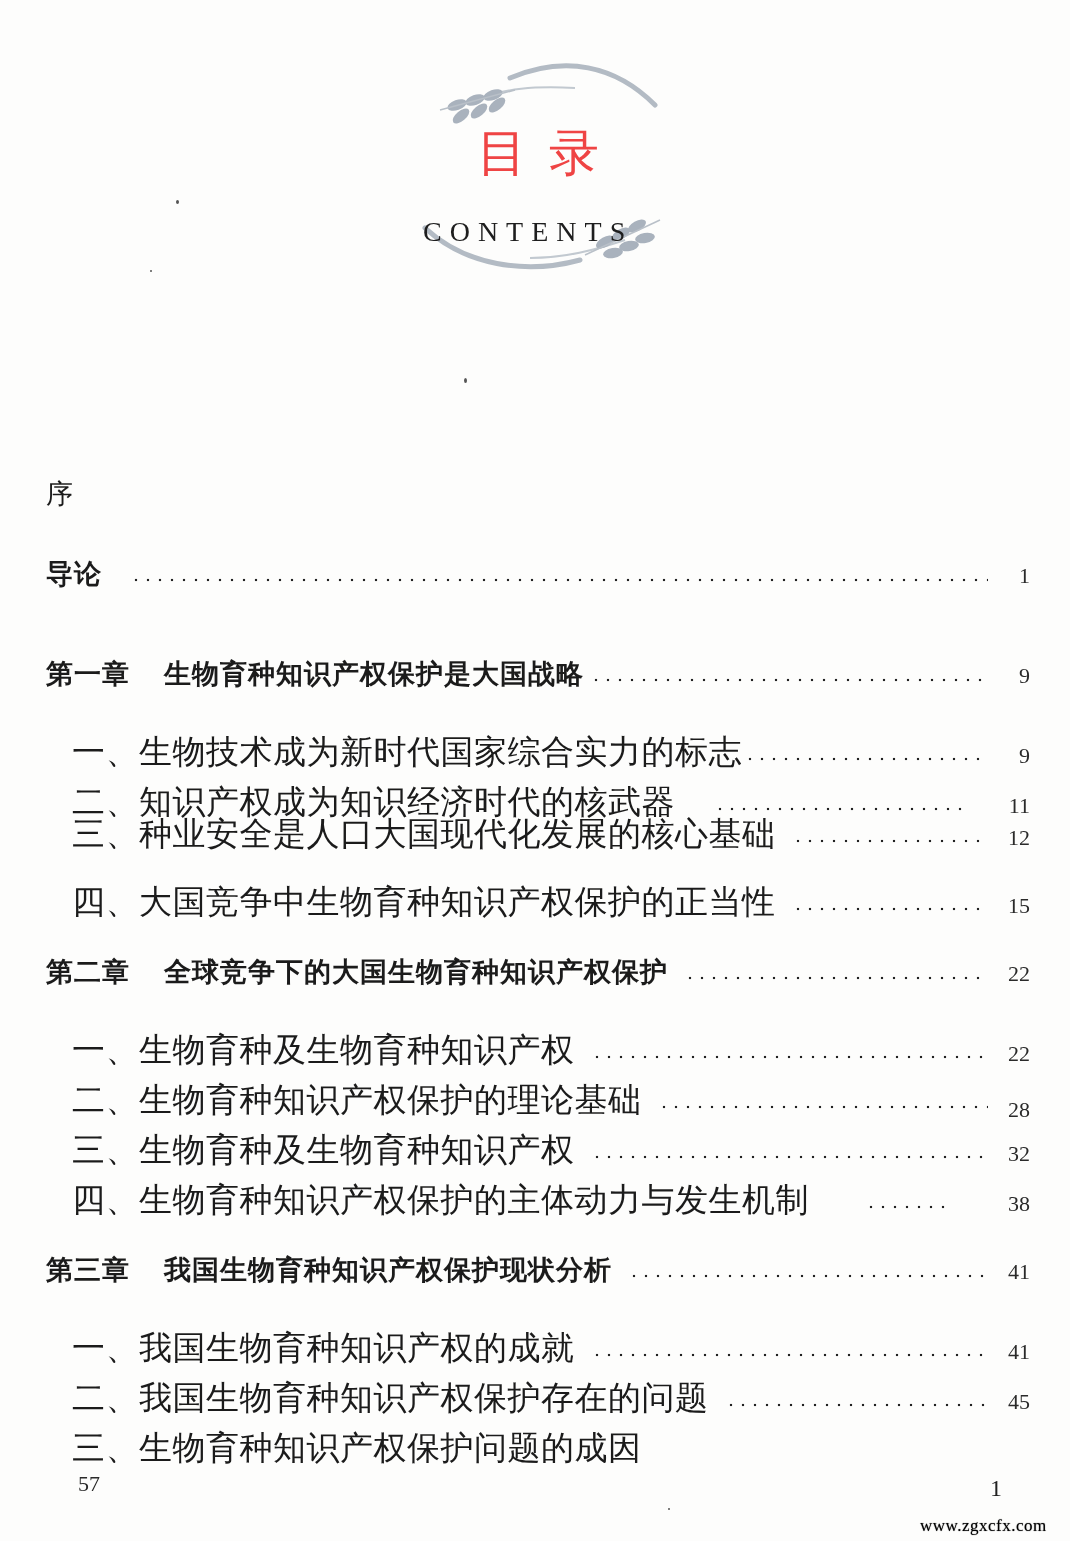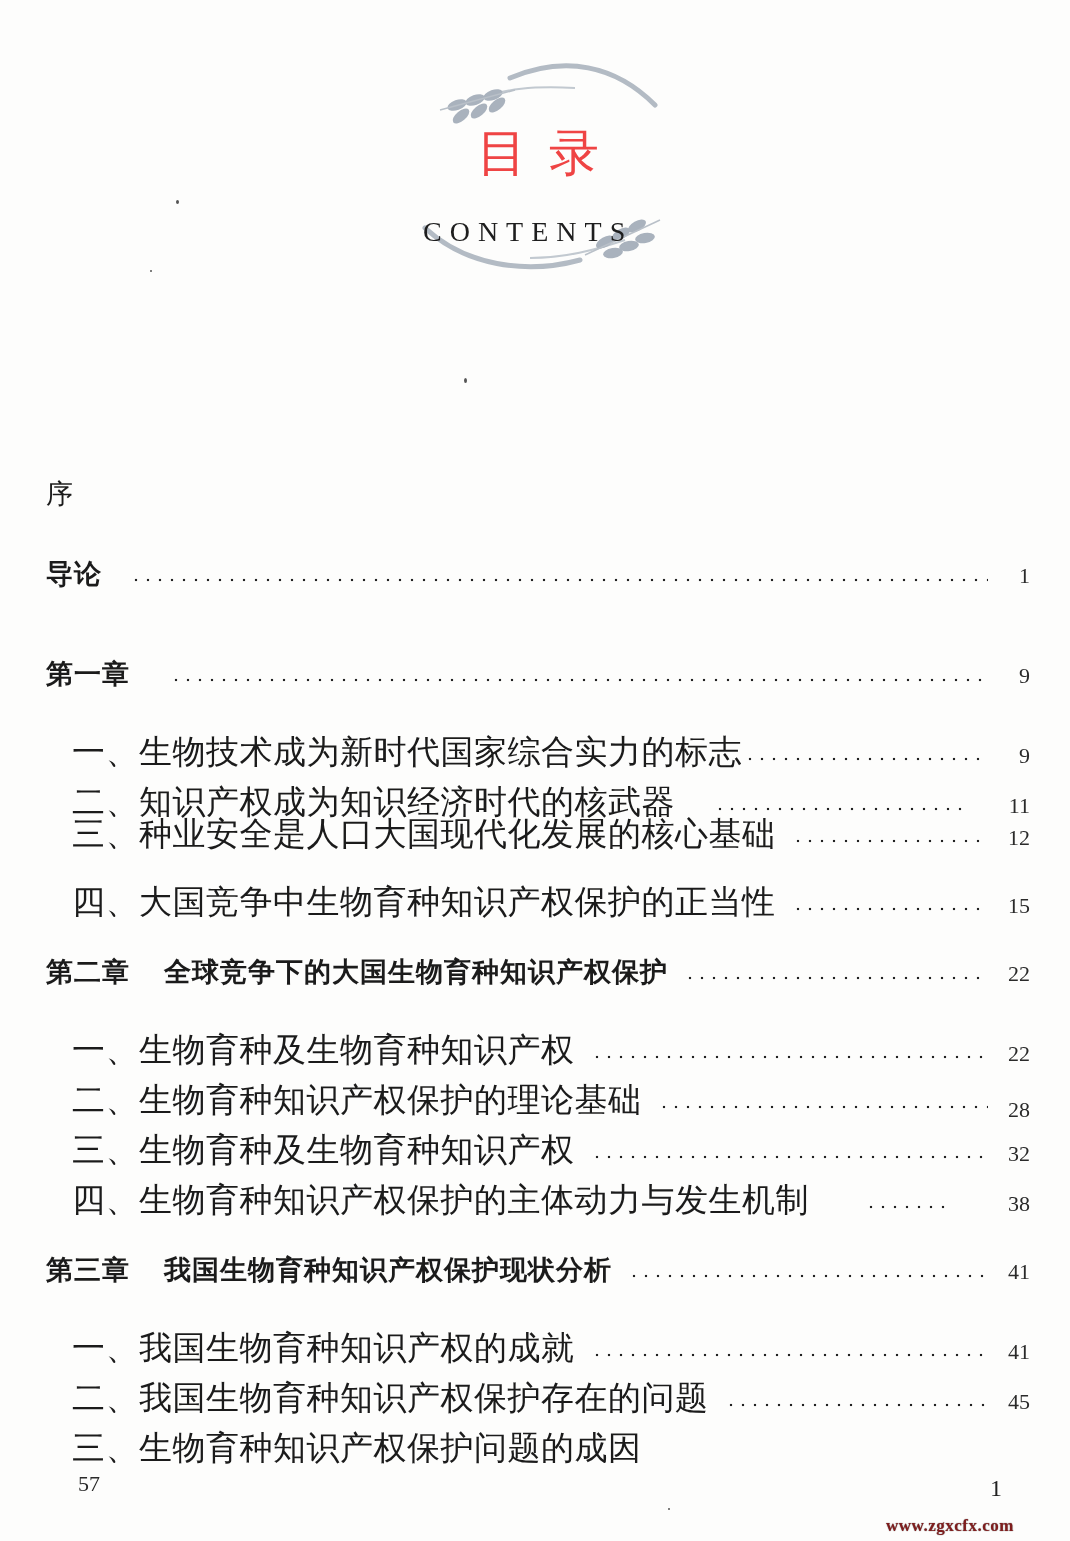--- a/index.html
+++ b/index.html
@@ -40,23 +40,23 @@
   }
   .page {
     font-family: "Liberation Serif", "DejaVu Serif", serif; font-size: 22px;
     color: #2a2a2a; text-align: right; width: 28px;
   }
   .folio {
     position: absolute; left: 990px; top: 1475px;
     font-family: "Liberation Serif", serif; font-size: 24px; color: #222;
   }
   .watermark {
-    position: absolute; left: 886px; top: 1516px;
-    font-family: "Liberation Serif", serif; font-size: 17px; color: #7f1d1d;
-    text-shadow: 0 0 1px #9a9a9a, 0 0 1px #9a9a9a; letter-spacing: 0.5px; font-weight: bold;
+    position: absolute; left: 920px; top: 1516px;
+    font-family: "Liberation Serif", serif; font-size: 17px; color: #000000;
+    text-shadow: 0 0 1px #9a9a9a, 0 0 1px #9a9a9a; letter-spacing: 0.5px;
   }
   .speck { position: absolute; background: #555; border-radius: 50%; }
 </style>
 </head>
 <body>
 
 <div class="header">
   <svg width="250" height="240" viewBox="0 0 250 240">
 
     <path d="M95 28 C 150 5, 200 15, 240 55" stroke="#b3bbc4" stroke-width="5" fill="none" stroke-linecap="round"></path>
@@ -96,20 +96,21 @@
   </div>
 
   <div class="row chap" style="top:556px; left:46px; width:984px;">
     <span class="label">导论</span>
     <span class="leader" style="margin-left:28px;"></span>
     <span class="page">1</span>
   </div>
 
   <div class="row chap" style="top:656px; left:46px; width:984px;">
     <span class="label chapnum">第一章</span>
+    <span class="label">生物育种知识产权保护是大国战略</span>
     <span class="leader" style="margin-left:6px;"></span>
     <span class="page">9</span>
   </div>
   <div class="row sec" style="top:730px; left:72px; width:958px;">
     <span class="label">一、生物技术成为新时代国家综合实力的标志</span>
     <span class="leader" style="margin-left:2px;"></span>
     <span class="page">9</span>
   </div>
   <div class="row sec" style="top:780px; left:72px; width:958px;gap:23px;">
     <span class="label">二、知识产权成为知识经济时代的核武器</span>

